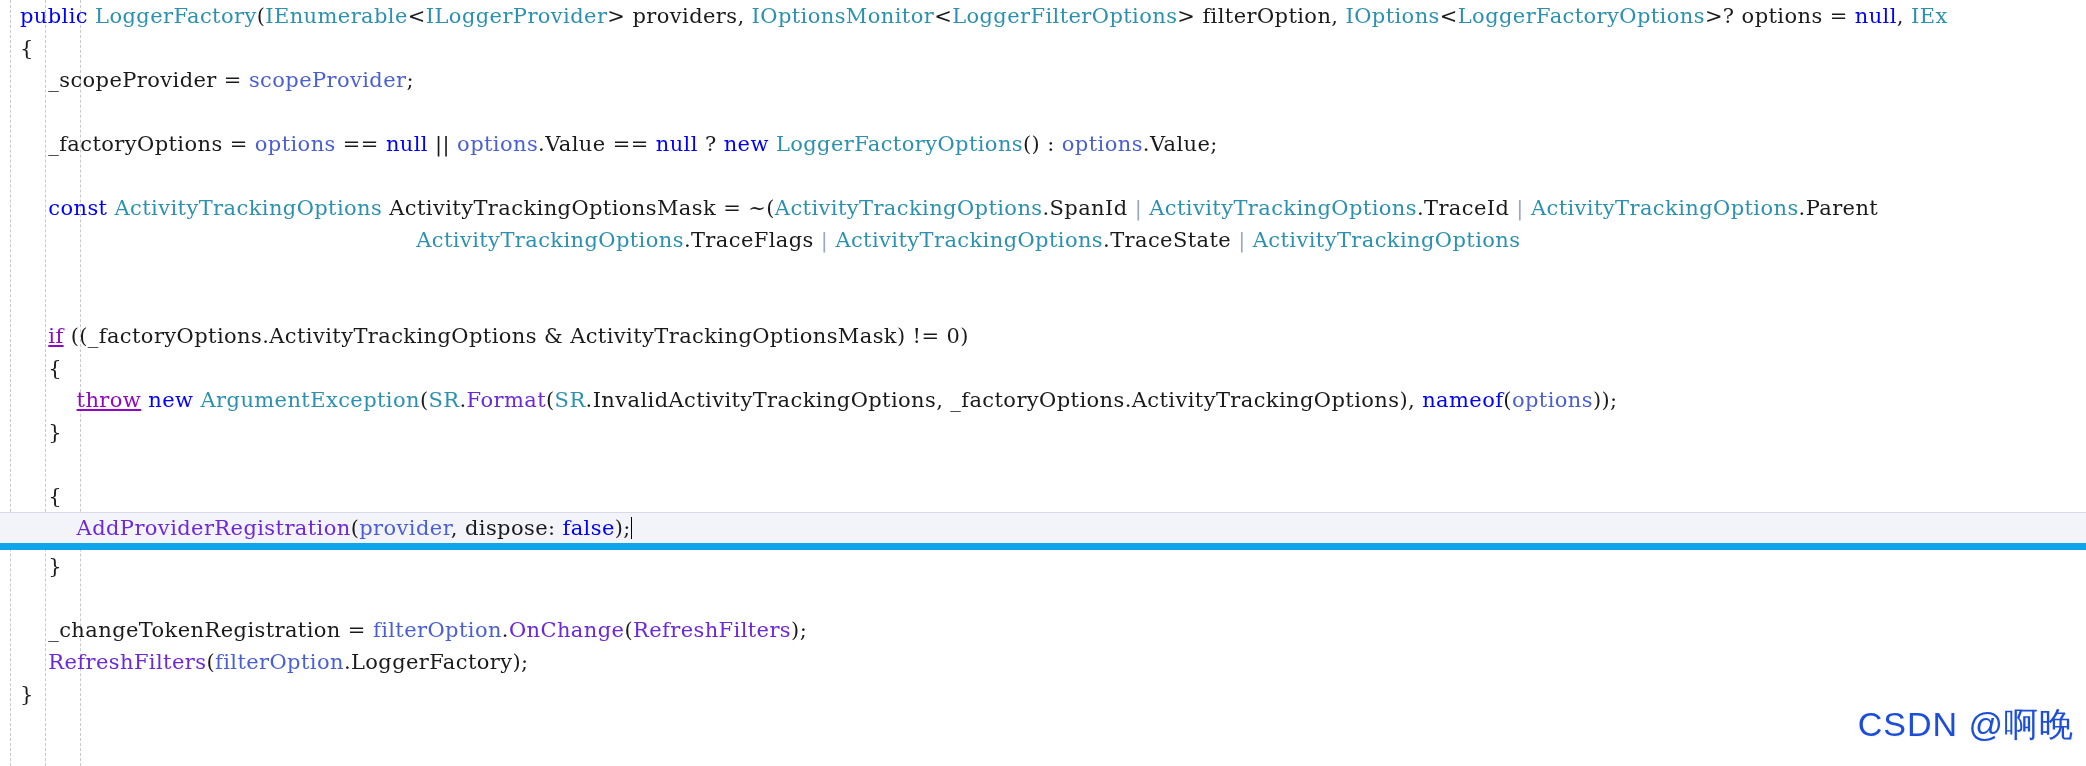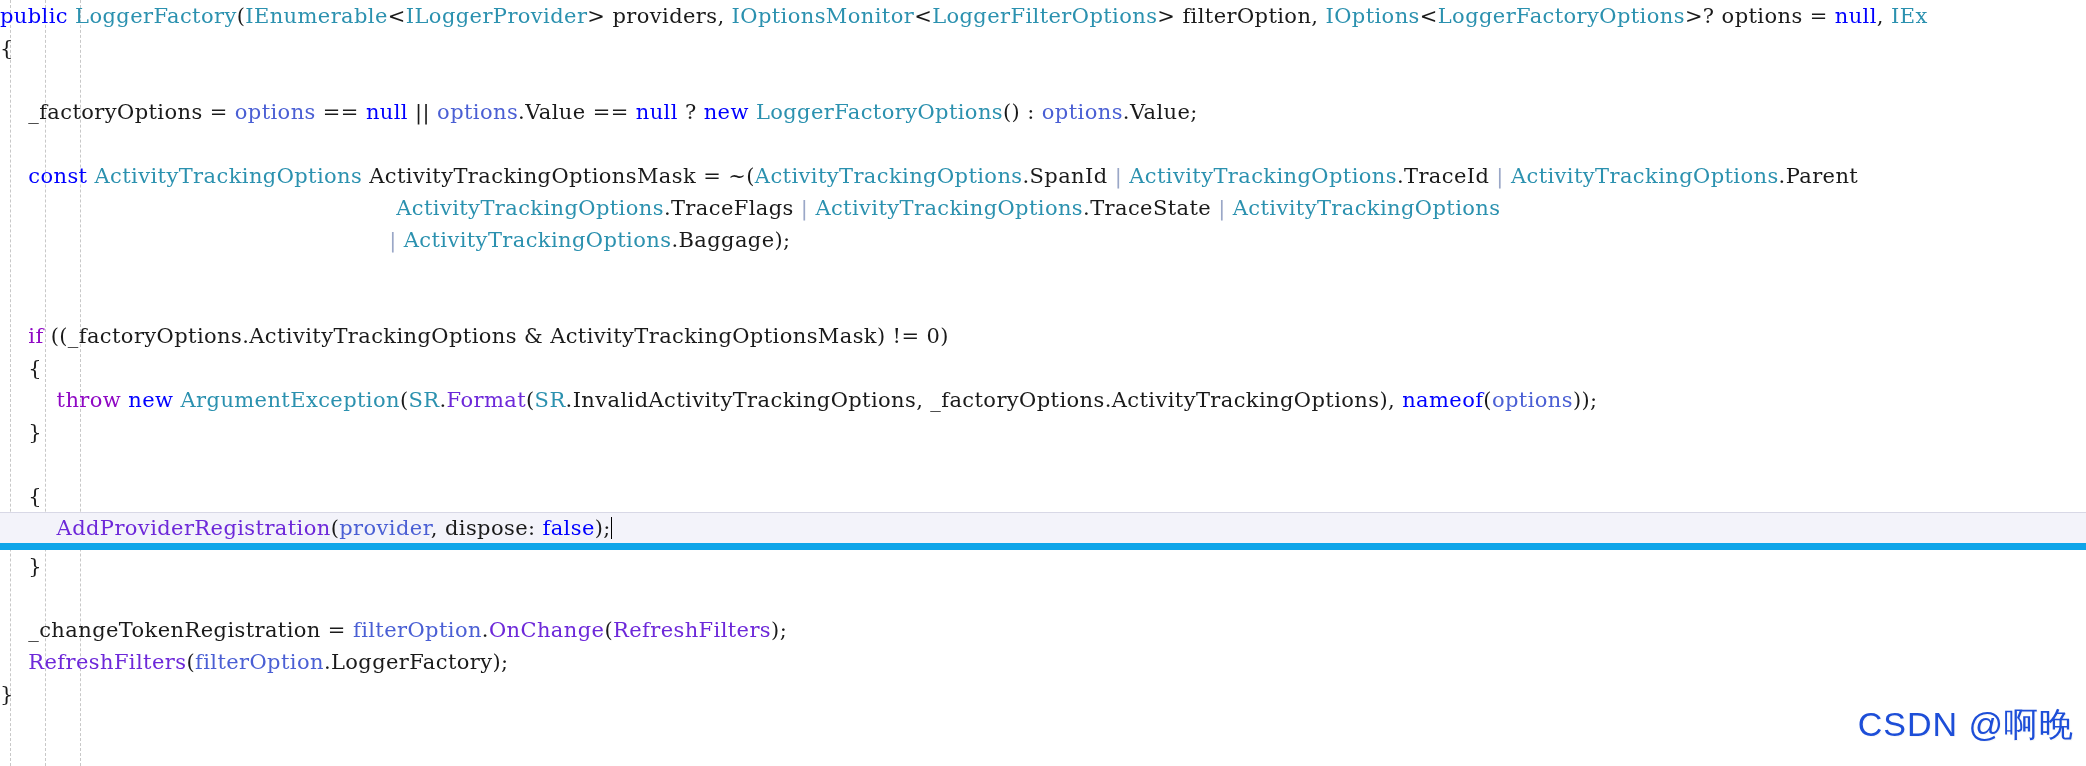--- a/index.html
+++ b/index.html
@@ -32,34 +32,34 @@
 
   .line {
     position: relative;
     height: 32px;
     line-height: 32px;
     white-space: pre;
     font-family: "DejaVu Serif", "Liberation Serif", serif;
     font-size: 21px;
     letter-spacing: 0.4px;
     color: #1a1a1a;
-    padding-left: 0;
+    padding-left: 20px;
   }
 
   .line.current {
     background: #f3f3fa;
     border-top: 1px solid #d8d8e6;
     border-bottom: 7px solid #0ea5e9;
     height: 30px;
     line-height: 30px;
   }
 
   
   .t-keyword  { color: #0000ff; }
-  .t-control  { color: #8f08c4; }
+  .t-control  { color: #8f08c4; text-decoration: underline; }
   .t-type     { color: #2b91af; }
   .t-plain    { color: #1a1a1a; }
   .t-param    { color: #4a5fd4; }
   .t-method   { color: #6d28d9; }
   .t-punct    { color: #1a1a1a; }
   .t-pipe     { color: #9aa7c7; }
 
   
   .guide {
     position: absolute;
@@ -110,26 +110,26 @@
 
   <div id="guides">
       <div class="guide" style="left: 10px;"></div>
       <div class="guide" style="left: 45px;"></div>
       <div class="guide" style="left: 80px;"></div>
     </div>
 
   <div class="code-surface" id="code-surface">
       <div class="line"><span class="t-keyword">public</span><span class="t-plain"> </span><span class="t-type">LoggerFactory</span><span class="t-punct">(</span><span class="t-type">IEnumerable</span><span class="t-punct">&lt;</span><span class="t-type">ILoggerProvider</span><span class="t-plain">&gt; providers, </span><span class="t-type">IOptionsMonitor</span><span class="t-punct">&lt;</span><span class="t-type">LoggerFilterOptions</span><span class="t-plain">&gt; filterOption, </span><span class="t-type">IOptions</span><span class="t-punct">&lt;</span><span class="t-type">LoggerFactoryOptions</span><span class="t-plain">&gt;? options = </span><span class="t-keyword">null</span><span class="t-plain">, </span><span class="t-type">IEx</span></div>
       <div class="line"><span class="t-punct">{</span></div>
+      <div class="line"><span class="t-plain">    _scopeProvider = </span><span class="t-param">scopeProvider</span><span class="t-punct">;</span></div>
       <div class="line"><span class="t-plain"></span></div>
       <div class="line"><span class="t-plain">    _factoryOptions = </span><span class="t-param">options</span><span class="t-plain"> == </span><span class="t-keyword">null</span><span class="t-plain"> || </span><span class="t-param">options</span><span class="t-plain">.Value == </span><span class="t-keyword">null</span><span class="t-plain"> ? </span><span class="t-keyword">new</span><span class="t-plain"> </span><span class="t-type">LoggerFactoryOptions</span><span class="t-plain">() : </span><span class="t-param">options</span><span class="t-plain">.Value;</span></div>
       <div class="line"><span class="t-plain"></span></div>
       <div class="line"><span class="t-plain">    </span><span class="t-keyword">const</span><span class="t-plain"> </span><span class="t-type">ActivityTrackingOptions</span><span class="t-plain"> ActivityTrackingOptionsMask = ~(</span><span class="t-type">ActivityTrackingOptions</span><span class="t-plain">.SpanId </span><span class="t-pipe">|</span><span class="t-plain"> </span><span class="t-type">ActivityTrackingOptions</span><span class="t-plain">.TraceId </span><span class="t-pipe">|</span><span class="t-plain"> </span><span class="t-type">ActivityTrackingOptions</span><span class="t-plain">.Parent</span></div>
       <div class="line"><span class="t-plain">                                                        </span><span class="t-type">ActivityTrackingOptions</span><span class="t-plain">.TraceFlags </span><span class="t-pipe">|</span><span class="t-plain"> </span><span class="t-type">ActivityTrackingOptions</span><span class="t-plain">.TraceState </span><span class="t-pipe">|</span><span class="t-plain"> </span><span class="t-type">ActivityTrackingOptions</span></div>
-      <div class="line"><span class="t-plain">                                                       </span><span class="t-pipe">|</span><span class="t-plain"> </span><span class="t-type">ActivityTrackingOptions</span><span class="t-plain">.Baggage);</span></div>
       <div class="line"><span class="t-plain"></span></div>
       <div class="line"><span class="t-plain"></span></div>
       <div class="line"><span class="t-plain">    </span><span class="t-control">if</span><span class="t-plain"> ((_factoryOptions.ActivityTrackingOptions &amp; ActivityTrackingOptionsMask) != 0)</span></div>
       <div class="line"><span class="t-punct">    {</span></div>
       <div class="line"><span class="t-plain">        </span><span class="t-control">throw</span><span class="t-plain"> </span><span class="t-keyword">new</span><span class="t-plain"> </span><span class="t-type">ArgumentException</span><span class="t-punct">(</span><span class="t-type">SR</span><span class="t-punct">.</span><span class="t-method">Format</span><span class="t-punct">(</span><span class="t-type">SR</span><span class="t-plain">.InvalidActivityTrackingOptions, _factoryOptions.ActivityTrackingOptions), </span><span class="t-keyword">nameof</span><span class="t-punct">(</span><span class="t-param">options</span><span class="t-punct">));</span></div>
       <div class="line"><span class="t-punct">    }</span></div>
       <div class="line"><span class="t-plain"></span></div>
       <div class="line"><span class="t-punct">    {</span></div>
       <div class="line current"><span class="t-plain">        </span><span class="t-method">AddProviderRegistration</span><span class="t-punct">(</span><span class="t-param">provider</span><span class="t-plain">, dispose: </span><span class="t-keyword">false</span><span class="t-punct">);</span><span class="caret"></span></div>
       <div class="line"><span class="t-punct">    }</span></div>

